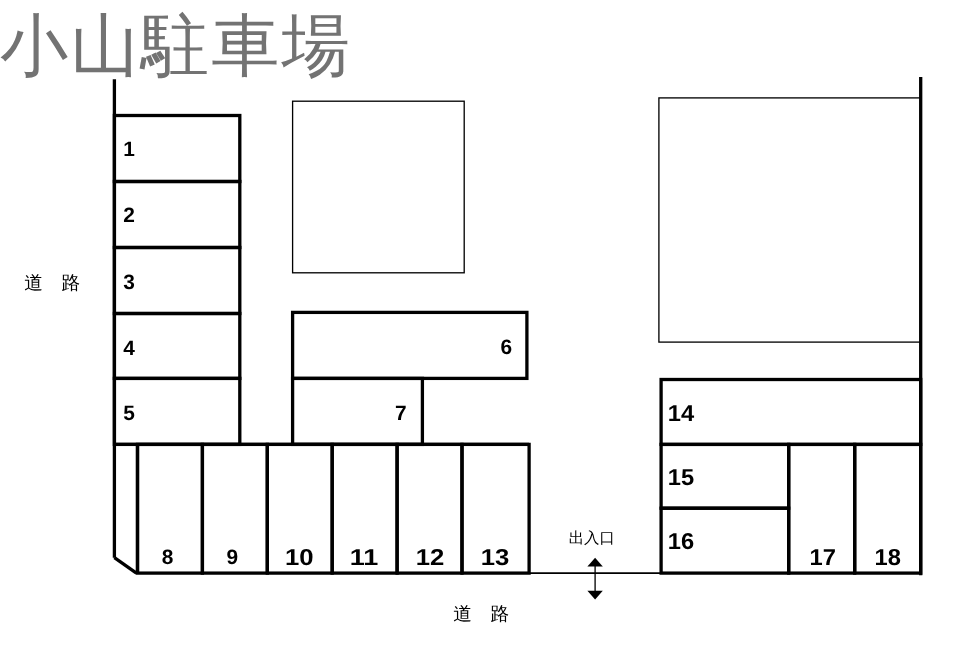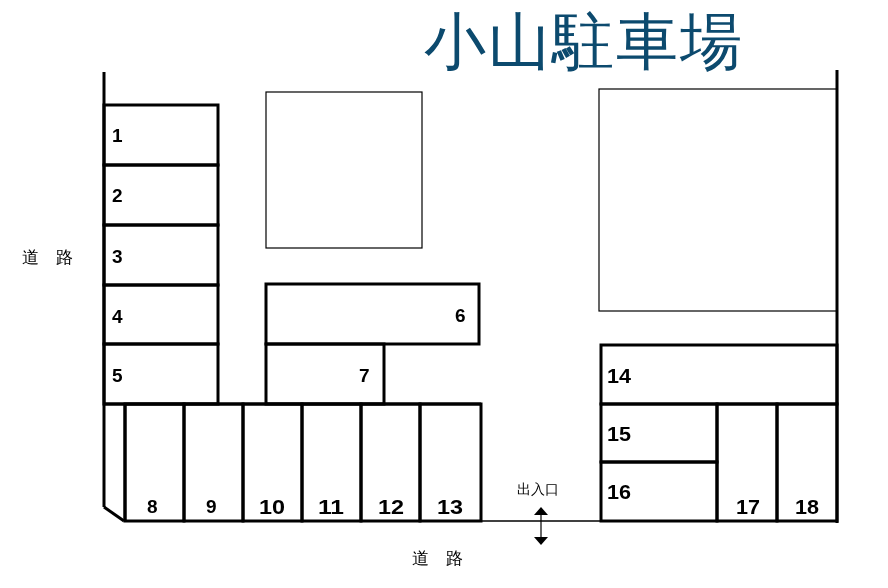--- a/index.html
+++ b/index.html
@@ -1,17 +1,17 @@
 <!DOCTYPE html>
 <html><head>
 <meta charset="utf-8">
 <style>
   html, body { margin: 0; padding: 0; background: #ffffff; }
   body { width: 888px; height: 588px; position: relative; overflow: hidden; font-family: "DejaVu Sans", sans-serif; }
-  .title { position: absolute; left: 0; top: 4px; width: 744px; text-align: right; font-size: 62px; line-height: 76px; color: #0c4a6e; letter-spacing: 2px; font-family: "DejaVu Sans", sans-serif; }
+  .title { position: absolute; left: 0; top: 4px; width: 744px; text-align: left; font-size: 62px; line-height: 76px; color: #737373; letter-spacing: 2px; font-family: "DejaVu Sans", sans-serif; }
   svg { position: absolute; left: 0; top: 0; }
   .num { font-family: "Liberation Sans", sans-serif; font-weight: bold; font-size: 19px; fill: #000; }
   .num-narrow { font-family: "Liberation Sans", sans-serif; font-weight: bold; font-size: 21px; fill: #000; }
   .road { font-family: "DejaVu Sans", sans-serif; font-size: 17px; fill: #000; }
   .entr { font-family: "DejaVu Sans", sans-serif; font-size: 14px; fill: #000; }
 </style>
 </head>
 <body>
 
 <div class="title">小山駐車場</div>

